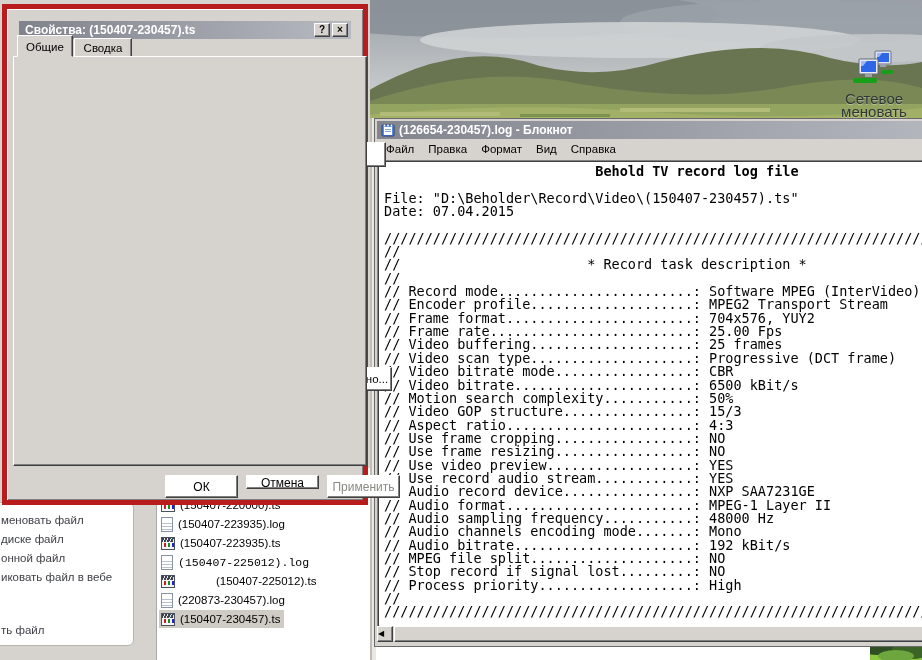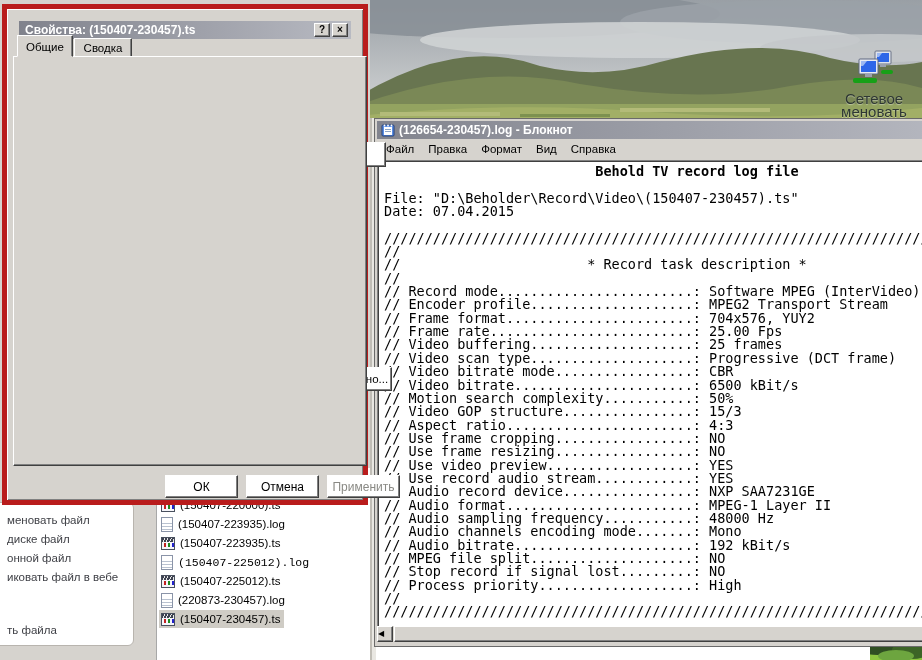--- a/index.html
+++ b/index.html
@@ -15,21 +15,21 @@
 
   
   #wallpaper { position:absolute; left:0; top:0; z-index:0; }
   #net-icon { position:absolute; left:836px; top:50px; width:76px; z-index:1; text-align:center; }
   #net-icon .lbl { font-size:15px; color:#2e3733; text-shadow:0 1px 1px rgba(255,255,255,.4); line-height:13px; }
 
   
   #explorer-left { position:absolute; left:0; top:0; width:370px; height:660px; background:#d6d3ce; z-index:1; }
   #file-area { position:absolute; left:156px; top:468px; width:214px; height:192px; background:#ffffff; border-left:1px solid #a8a8a8; }
   #task-box { position:absolute; left:-30px; top:502px; width:164px; height:144px; background:#ffffff; border:1px solid #b8b4ae; border-radius:0 6px 6px 0; }
-  .task-item { position:absolute; left:36px; font-size:11.5px; color:#3f4046; line-height:15px; white-space:nowrap; }
+  .task-item { position:absolute; left:30px; font-size:11.5px; color:#3f4046; line-height:15px; white-space:nowrap; }
   .file-row { position:absolute; left:2px; height:18px; display:flex; align-items:center; padding:0 4px 0 2px; white-space:nowrap; }
   .file-row.selected { background:#cfccc5; }
   .file-row .fname { font-size:11.5px; color:#000; margin-left:5px; }
   .icon-log { width:12px; height:15px; background:
       linear-gradient(#fff 0 3px, transparent 0),
       repeating-linear-gradient(#ffffff 0 2px, #b9c2d0 2px 3px);
       border:1px solid #8a94a8; flex:none; }
   .icon-ts { width:14px; height:13px; background:#f6f6fa; border:1px solid #49505e; position:relative; flex:none; }
   .icon-ts::before { content:""; position:absolute; left:0; top:0; right:0; height:4px;
       background:repeating-linear-gradient(115deg, #3d4250 0 2px, #e8e8e8 2px 3px); }
@@ -126,21 +126,21 @@
         <span class="fname">(150407-223935).log</span>
       </div>
       <div class="file-row" style="top: 66px;">
         <span class="icon-ts"></span>
         <span class="fname">(150407-223935).ts</span>
       </div>
       <div class="file-row" style="top: 85px; font-family: Liberation Mono, monospace;">
         <span class="icon-log"></span>
         <span class="fname">(150407-225012).log</span>
       </div>
-      <div class="file-row" style="top: 104px;">
+      <div class="file-row" style="top: 104px; gap: 36px;">
         <span class="icon-ts"></span>
         <span class="fname">(150407-225012).ts</span>
       </div>
       <div class="file-row" style="top: 123px;">
         <span class="icon-log"></span>
         <span class="fname">(220873-230457).log</span>
       </div>
       <div class="file-row selected" style="top: 142px;">
         <span class="icon-ts"></span>
         <span class="fname">(150407-230457).ts</span>
@@ -153,21 +153,21 @@
       <div class="task-item" style="top: 29px;">
         <div>диске файл</div>
       </div>
       <div class="task-item" style="top: 48px;">
         <div>онной файл</div>
       </div>
       <div class="task-item" style="top: 67px;">
         <div>иковать файл в вебе</div>
       </div>
       <div class="task-item" style="top: 120px;">
-        <div>ть файла</div>
+        <div>ть файл</div>
       </div>
     </div>
 </div>
 
 <div id="notepad">
   <div class="titlebar">
     <svg width="14" height="14" viewBox="0 0 14 14">
       <rect x="1" y="2" width="12" height="11" rx="1" fill="#5b8ee6" stroke="#23407a"></rect>
       <rect x="3" y="4" width="8" height="8" fill="#ffffff"></rect>
       <rect x="4" y="6" width="6" height="1" fill="#8aa4c8"></rect>
@@ -281,15 +281,15 @@
   <div class="sep" style="top:345px"></div>
 
   <div class="dlg-label" style="left:26px; top:363px">Атрибуты:</div>
   <div class="checkbox" style="left:86px; top:362px"></div>
   <div class="dlg-label" style="left:104px; top:363px">Только чтение</div>
   <div class="checkbox" style="left:180px; top:362px"></div>
   <div class="dlg-label" style="left:198px; top:363px">Скрытый</div>
   <button class="btn" style="position:absolute; left:252px; top:358px; width:100px; height:24px; font-size:11.5px">Дополнительно...</button>
 
   <button class="btn" style="position:absolute; left:125px; top:466px; width:73px; height:23px">ОК</button>
-  <button class="btn" style="position:absolute; left:206px; top:466px; width:73px; height:23px">Отмена</button>
+  <button class="btn" style="position:absolute; left:206px; top:466px; width:73px; height:14px">Отмена</button>
   <button class="btn disabled" style="position:absolute; left:287px; top:466px; width:73px; height:23px">Применить</button>
 </div>
 
 </body></html>

